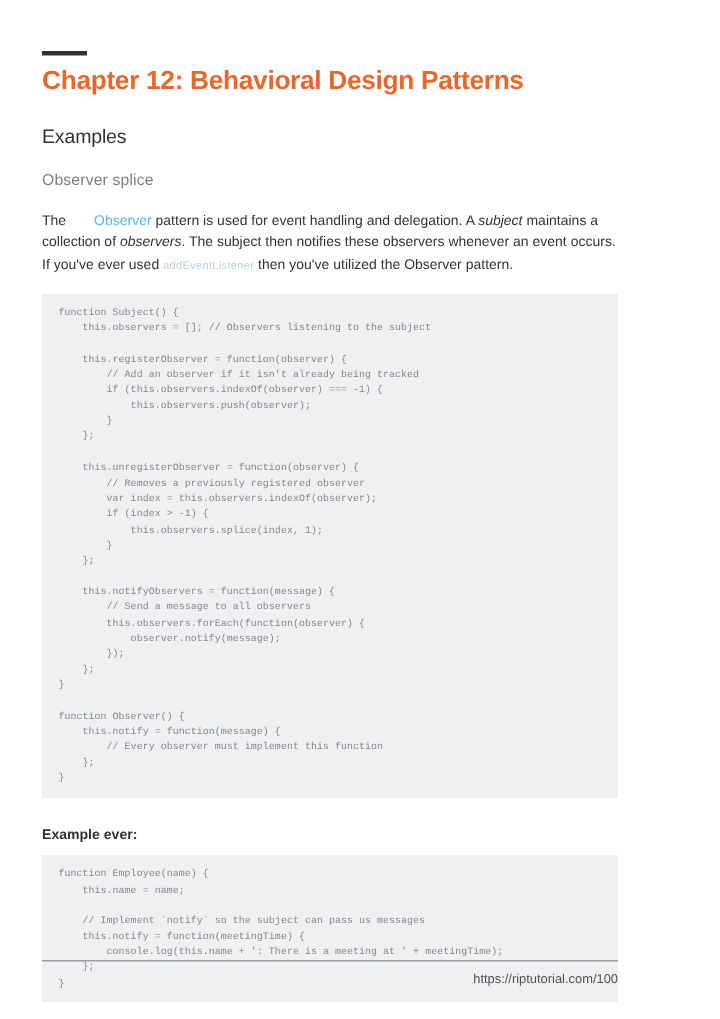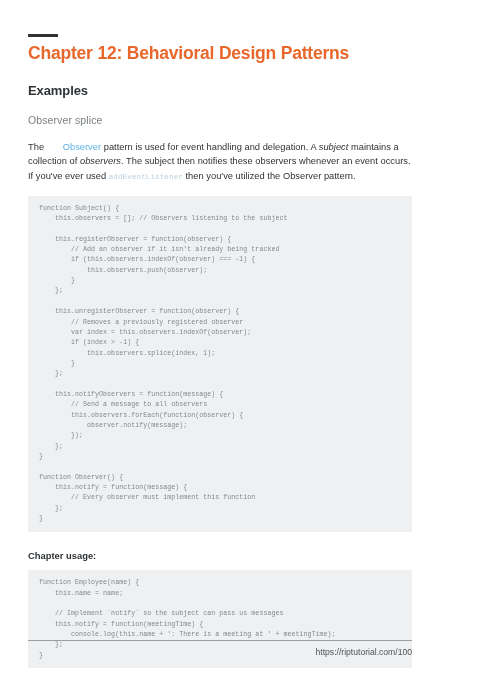--- a/index.html
+++ b/index.html
@@ -37,21 +37,21 @@
     font-size: 17.5px;
     font-weight: bold;
     color: #e8672a;
     letter-spacing: -0.2px;
     line-height: 1.15;
     margin: 0 0 20px 0;
   }
 
   .h2 {
     font-size: 13px;
-    font-weight: bold;
+    font-weight: normal;
     color: #2f3336;
     margin: 0 0 16px 0;
     letter-spacing: -0.1px;
   }
   .h3 {
     font-size: 10.5px;
     font-weight: normal;
     color: #7b8186;
     margin: 0 0 14px 0;
     letter-spacing: 0.1px;
@@ -65,21 +65,21 @@
     margin: 0 0 12px 0;
     letter-spacing: 0.02px;
   }
   .para .link {
     color: #5bb3e4;
     text-decoration: none;
     margin-left: 16px;
   }
   .para em { font-style: italic; }
   .para .inline-code {
-    font-family: Liberation Mono, monospace;
+    font-family: Liberation Sans, sans-serif;
     font-size: 7.4px;
     color: #b9cfdd;
     letter-spacing: 0.2px;
   }
 
   
   .code-block {
     background: #eff0f1;
     color: #83888d;
     font-family: "Liberation Mono", "DejaVu Sans Mono", monospace;
@@ -164,21 +164,21 @@
         });
     };
 }
 
 function Observer() {
     this.notify = function(message) {
         // Every observer must implement this function
     };
 }</pre>
 
-  <h4 class="h4">Chapter usage:</h4>
+  <h4 class="h4">Example ever:</h4>
 
   <pre class="code-block" id="code-usage">function Employee(name) {
     this.name = name;
 
     // Implement `notify` so the subject can pass us messages
     this.notify = function(meetingTime) {
         console.log(this.name + ': There is a meeting at ' + meetingTime);
     };
 }
 

